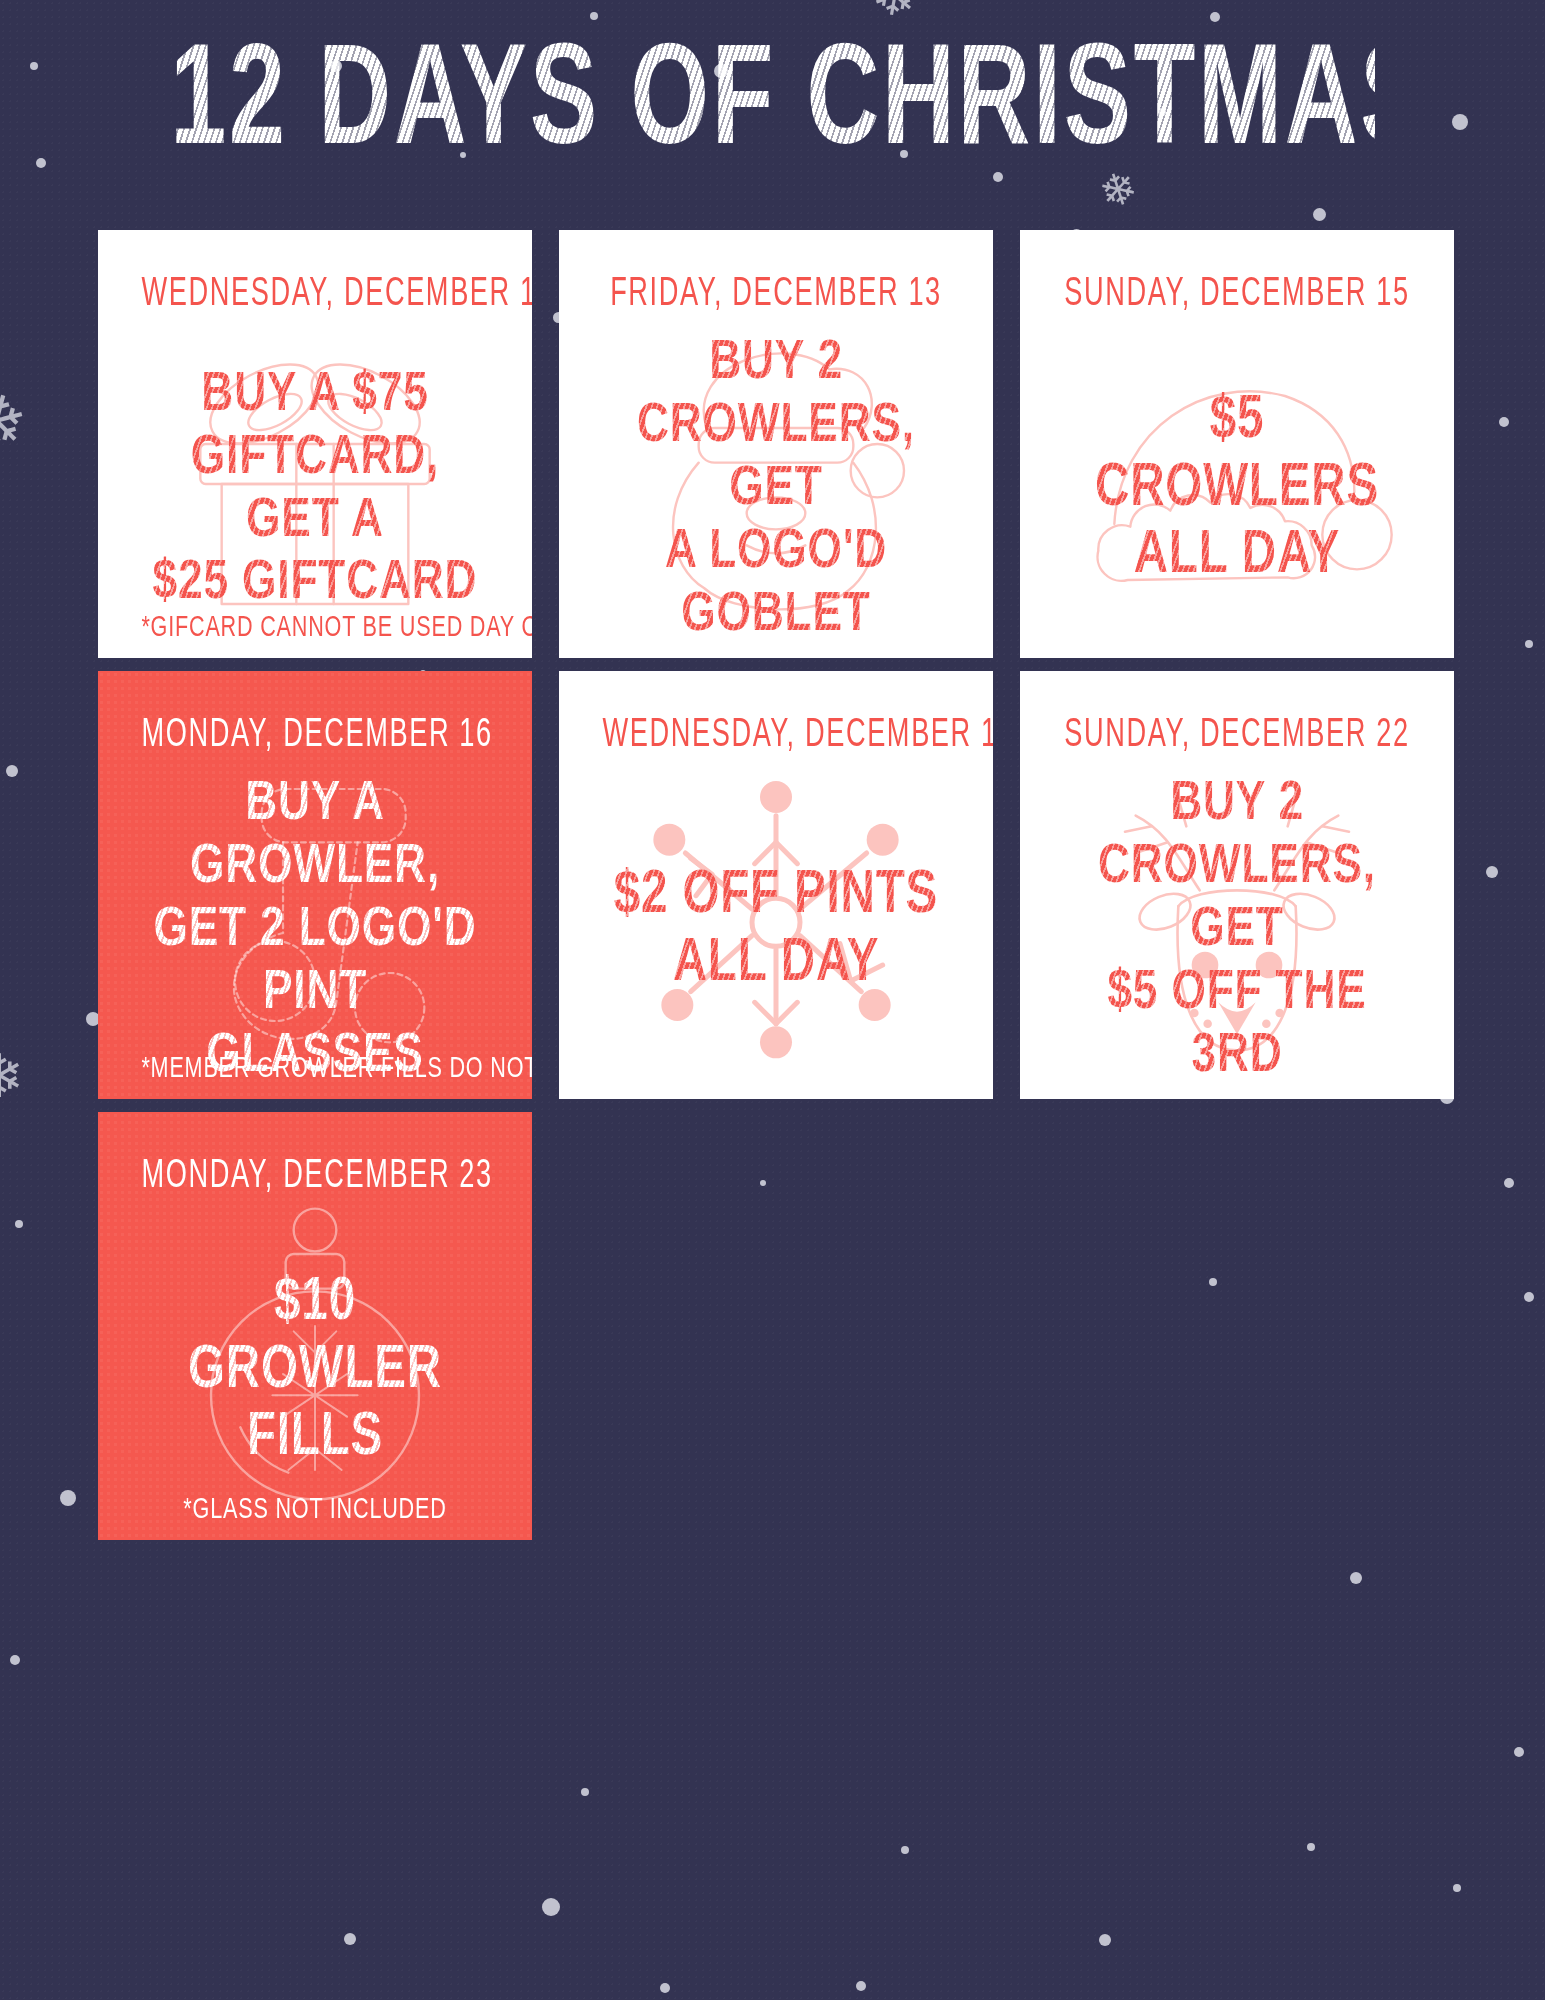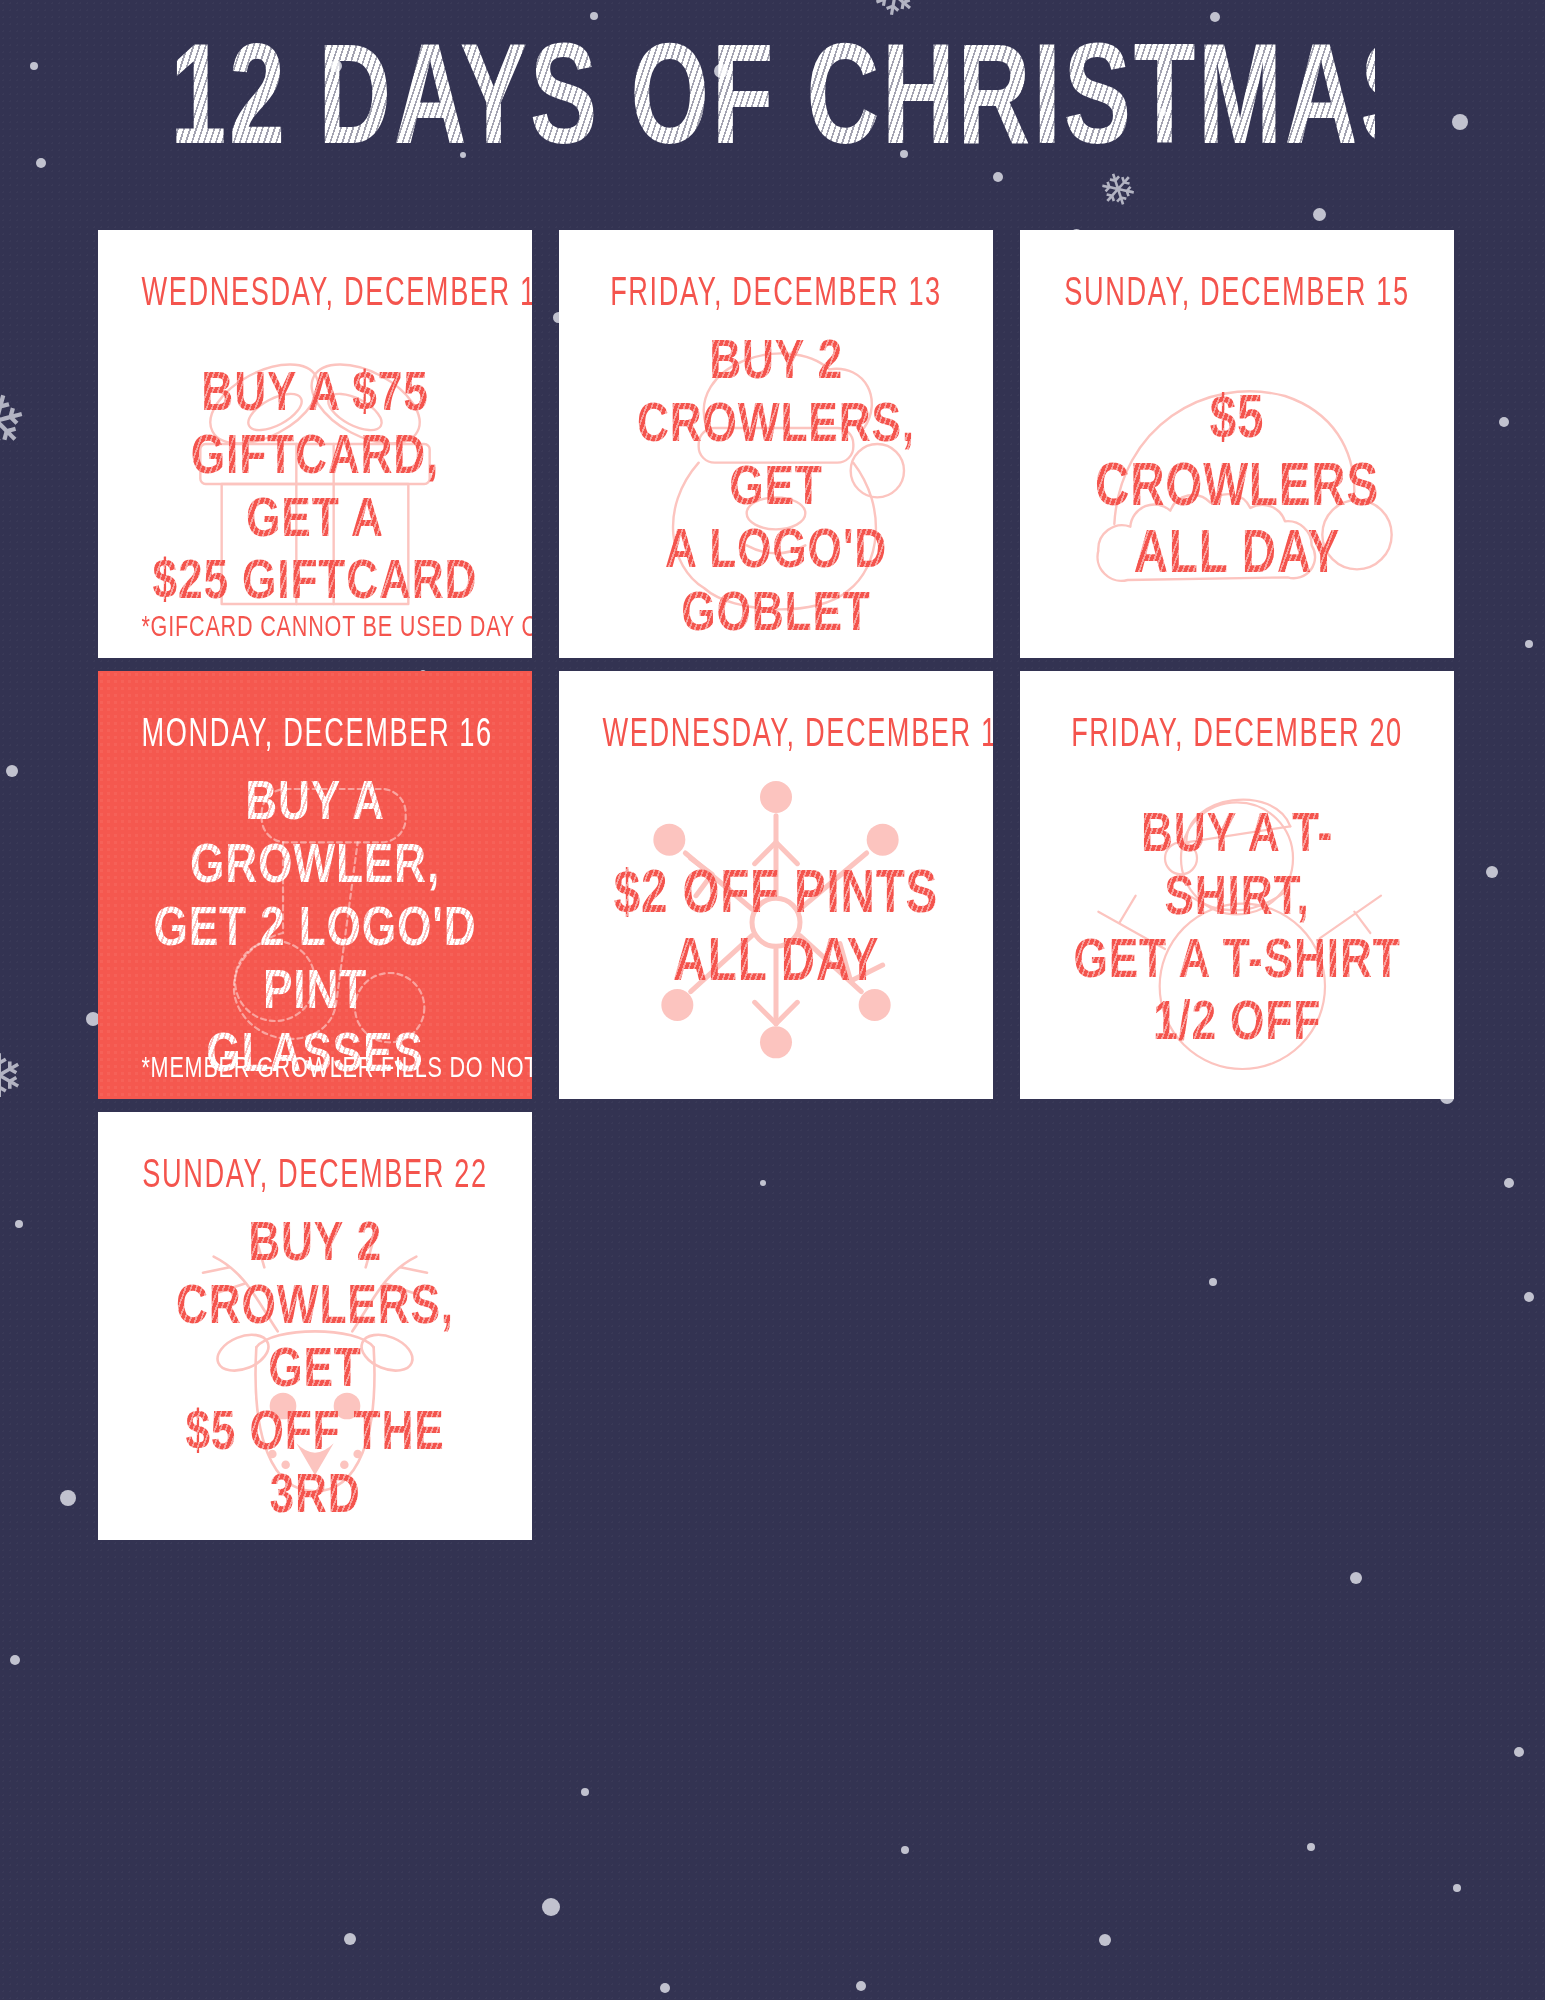--- a/index.html
+++ b/index.html
@@ -239,38 +239,20 @@
           <circle cx="20" cy="31" r="6" fill="currentColor" stroke="none"></circle>
         <path d="M30 52 L36 44 L28 38"></path>
       </svg>
     </div>
     <div class="day">WEDNESDAY, DECEMBER 18</div>
     <div class="main">$2 OFF PINTS
 ALL DAY</div>
   </div>
 
 
-  <div class="card white">
-    <div class="day">FRIDAY, DECEMBER 20</div>
-    <div class="icon">
-      <svg viewBox="0 0 120 120" fill="none" stroke="currentColor" stroke-width="2.2" stroke-linecap="round" stroke-linejoin="round">
-        <circle cx="62" cy="86" r="31"></circle>
-        <circle cx="60" cy="38" r="21"></circle>
-        <path d="M41 32 C41 14 74 10 80 26"></path>
-        <line x1="41" y1="32" x2="80" y2="26"></line>
-        <circle cx="39" cy="38" r="6"></circle>
-        <path d="M42 52 Q60 64 79 50"></path>
-        <path d="M33 72 L8 58 M16 62 L22 52"></path>
-        <path d="M91 68 L114 52 M104 58 L110 66"></path>
-      </svg>
-    </div>
-    <div class="main">BUY A T-SHIRT,
-GET A T-SHIRT
-1/2 OFF</div>
-  </div>
 
 
   <div class="card white">
     <div class="icon">
       <svg viewBox="0 0 120 120" fill="none" stroke="currentColor" stroke-width="2.6" stroke-linecap="round" stroke-linejoin="round">
         <path d="M46 50 C38 38 34 28 22 22 M34 32 L22 36 M41 26 L37 12 M28 26 L18 28"></path>
         <path d="M74 50 C82 38 86 28 98 22 M86 32 L98 36 M79 26 L83 12 M92 26 L102 28"></path>
         <ellipse cx="33" cy="58" rx="10" ry="6" transform="rotate(-22 33 58)"></ellipse>
         <ellipse cx="87" cy="58" rx="10" ry="6" transform="rotate(22 87 58)"></ellipse>
         <path d="M38 56 C36 90 44 110 60 110 C76 110 84 90 82 56"></path>
@@ -283,14 +265,29 @@
         <circle cx="76" cy="96" r="1.6" fill="currentColor" stroke="none"></circle>
         <circle cx="71" cy="100" r="1.6" fill="currentColor" stroke="none"></circle>
       </svg>
     </div>
     <div class="day">SUNDAY, DECEMBER 22</div>
     <div class="main">BUY 2
 CROWLERS, GET
 $5 OFF THE 3RD</div>
   </div>
 
+  <div class="card red sz2">
+    <div class="day">MONDAY, DECEMBER 23</div>
+    <div class="icon">
+      <svg viewBox="0 0 120 120" fill="none" stroke="currentColor" stroke-width="2.4" stroke-linecap="round" stroke-linejoin="round">
+        <circle cx="60" cy="74" r="39"></circle>
+        <rect x="49" y="21" width="22" height="13" rx="3"></rect>
+        <circle cx="60" cy="12" r="8"></circle>
+        <path d="M60 48 L60 102 M60 58 L52 50 M60 58 L68 50 M60 94 L50 102 M60 94 L70 102 M44 74 L76 74 M48 66 L72 82 M72 66 L48 82" stroke-width="2"></path>
+        <path d="M32 86 A31 31 0 0 0 50 103"></path>
+      </svg>
+    </div>
+    <div class="main">$10 GROWLER
+FILLS</div>
+    <div class="footnote">*GLASS NOT INCLUDED</div>
+  </div>
 
 </div>
 
 </body></html>

